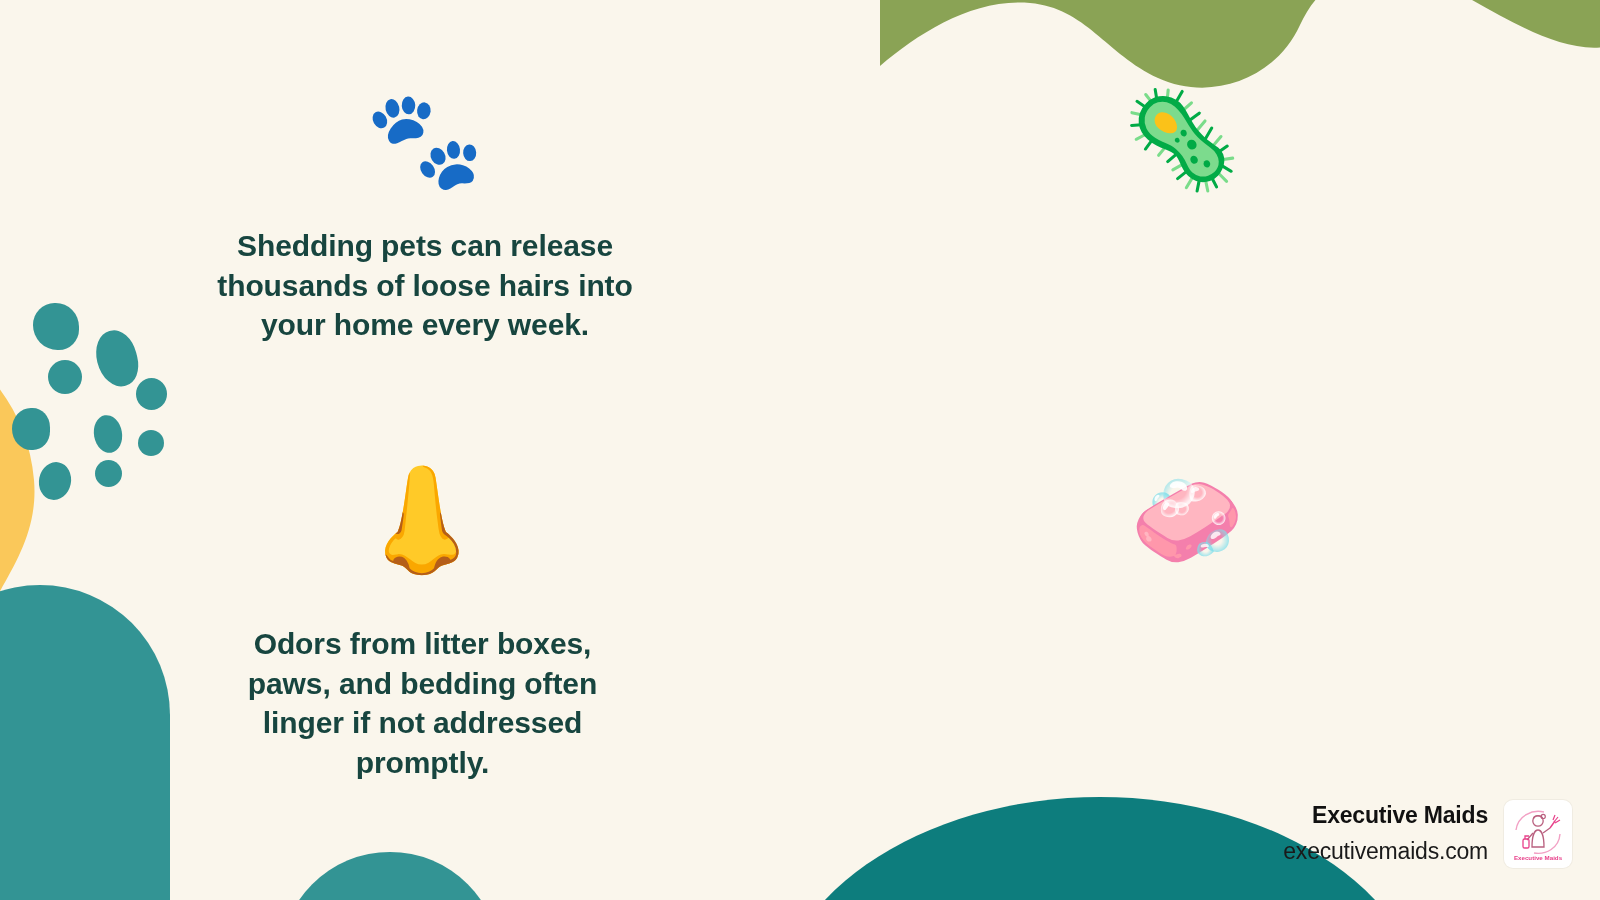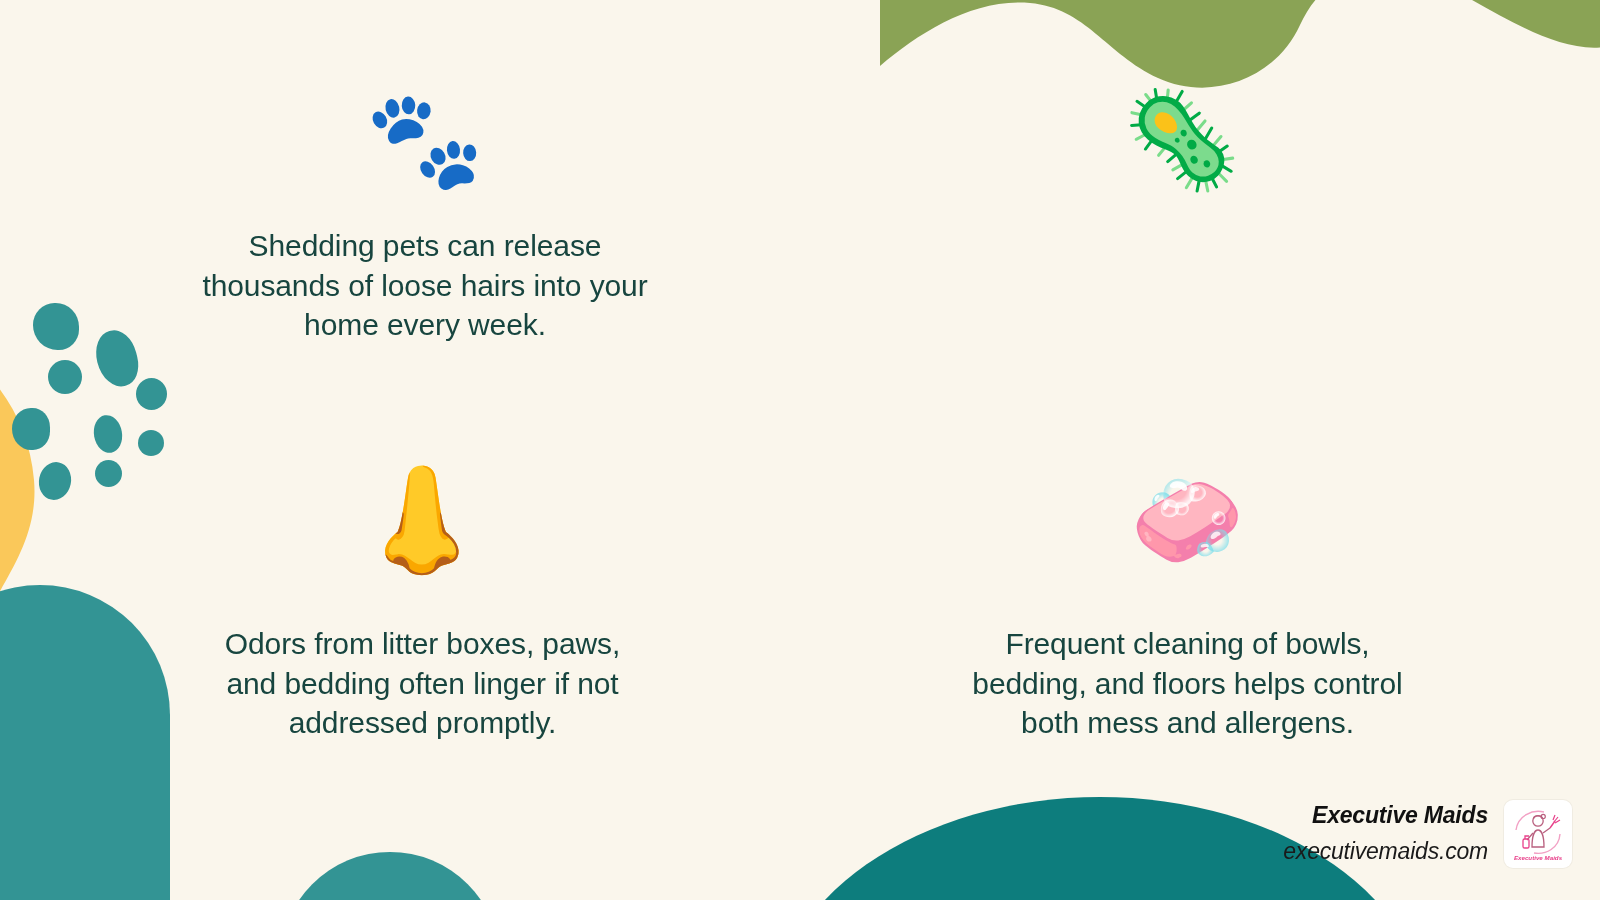--- a/index.html
+++ b/index.html
@@ -82,35 +82,34 @@
     justify-content:center;
     user-select:none;
   }
   .icon-nose  { font-size:104px; }
   .icon-soap  { font-size:92px; }
 
   .caption {
     margin-top:34px;
     text-align:center;
     color:#17453f;
-    font-weight:normal;
+    font-weight:bold;
     font-size:30px;
     line-height:1.32;
     letter-spacing:-0.1px;
   }
   .cell-bl .caption, .cell-br .caption { margin-top:52px; }
 
   
   .brand {
     position:absolute;
     right:28px; bottom:32px;
     display:flex;
     align-items:center;
     gap:16px;
-    font-style:italic;
   }
   .brand-text { text-align:right; }
   .brand-name {
     font-size:23px;
     font-weight:bold;
     color:#111111;
     line-height:1.25;
     letter-spacing:-0.2px;
   }
   .brand-url {
@@ -177,21 +176,20 @@
       <div class="icon">🦠</div>
     </div>
 
     <div class="cell cell-bl">
       <div class="icon icon-nose">👃</div>
       <div class="caption">Odors from litter boxes, paws, and bedding often linger if not addressed promptly.</div>
     </div>
 
     <div class="cell cell-br">
       <div class="icon icon-soap">🧼</div>
-      <div class="caption">Frequent cleaning of bowls, bedding, and floors helps control both mess and allergens.</div>
     </div>
 
   </div>
 
   <div class="brand">
     <div class="brand-text">
       <div class="brand-name">Executive Maids</div>
       <div class="brand-url">executivemaids.com</div>
     </div>
     <div class="brand-logo">

